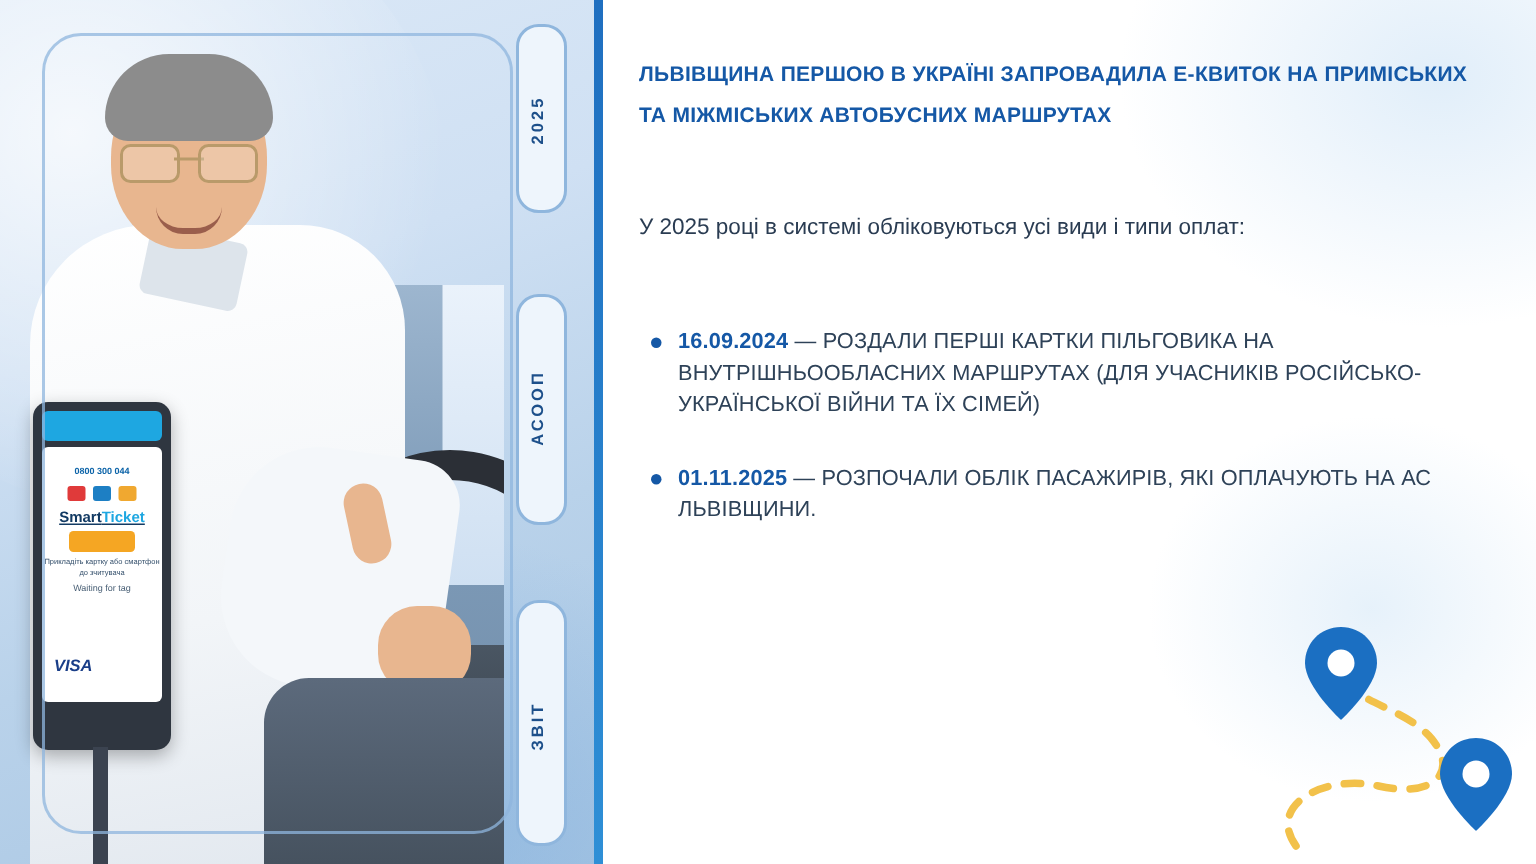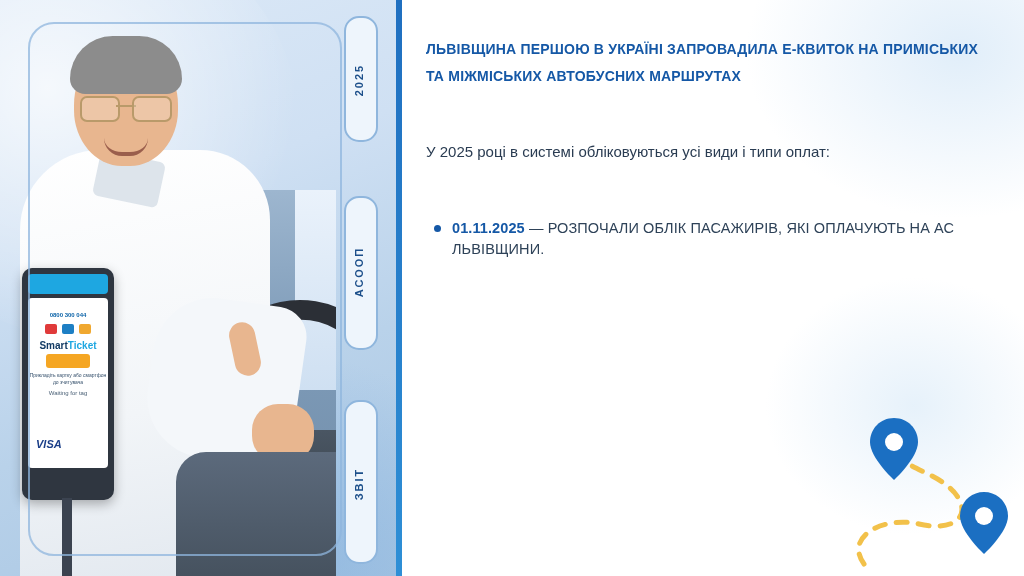--- a/index.html
+++ b/index.html
@@ -264,20 +264,21 @@
   .validator .icons i.b { background:#1d7fc4; }
   .validator .icons i.c { background:#f0a830; }
   .validator .brand {
     position: absolute;
     left: 0; top: 42px;
     width: 80px;
     text-align: center;
     font-size: 10px;
     font-weight: 700;
     color: #123a63;
+    text-decoration: underline;
   }
   .validator .brand span { color: #1ea7e1; }
   .validator .badge {
     position: absolute;
     left: 18px; top: 56px;
     width: 44px; height: 14px;
     background: #f5a623;
     border-radius: 3px;
   }
   .validator .hint {
@@ -469,20 +470,23 @@
   <div class="right">
     <div class="wash"></div>
     <div class="wash2"></div>
 
     <div class="title">ЛЬВІВЩИНА ПЕРШОЮ В УКРАЇНІ ЗАПРОВАДИЛА Е-КВИТОК НА ПРИМІСЬКИХ ТА МІЖМІСЬКИХ АВТОБУСНИХ МАРШРУТАХ</div>
 
     <div class="intro">У 2025 році в системі обліковуються усі види і типи оплат:</div>
 
     <div class="bullets">
       <div class="bullet">
+        <span class="dot"></span><span class="date">16.09.2024</span><span> — РОЗДАЛИ ПЕРШІ КАРТКИ ПІЛЬГОВИКА НА ВНУТРІШНЬООБЛАСНИХ МАРШРУТАХ (ДЛЯ УЧАСНИКІВ РОСІЙСЬКО-УКРАЇНСЬКОЇ ВІЙНИ ТА ЇХ СІМЕЙ)</span>
+      </div>
+      <div class="bullet">
         <span class="dot"></span><span class="date">01.11.2025</span><span> — РОЗПОЧАЛИ ОБЛІК ПАСАЖИРІВ, ЯКІ ОПЛАЧУЮТЬ НА АС ЛЬВІВЩИНИ.</span>
       </div>
     </div>
 
     <svg class="route" viewBox="0 0 200 180">
       <path d="M40 168 C 20 140, 60 120, 95 128 C 130 136, 150 120, 130 96 C 112 76, 84 74, 70 56" fill="none" stroke="#f2c14a" stroke-width="5" stroke-linecap="round" stroke-dasharray="11 11"></path>
       <g>
         <path d="M70 22 C 56 22, 46 33, 46 46 C 46 62, 70 84, 70 84 C 70 84, 94 62, 94 46 C 94 33, 84 22, 70 22 Z" fill="#1b6fc2"></path>
         <circle cx="70" cy="46" r="9" fill="#ffffff"></circle>
       </g>

